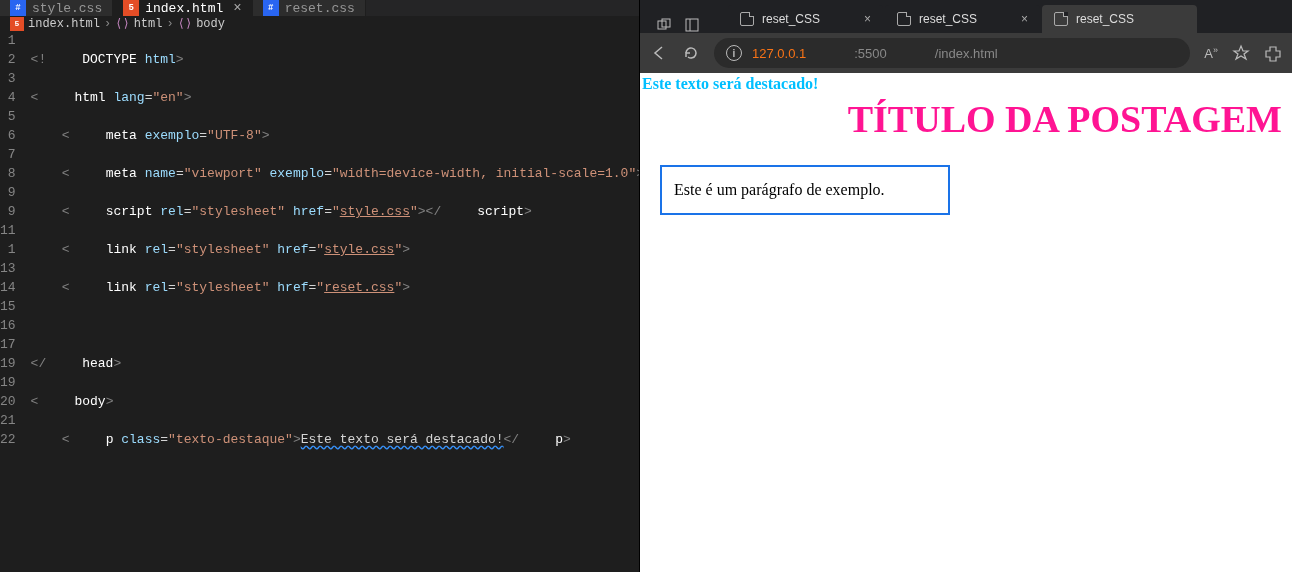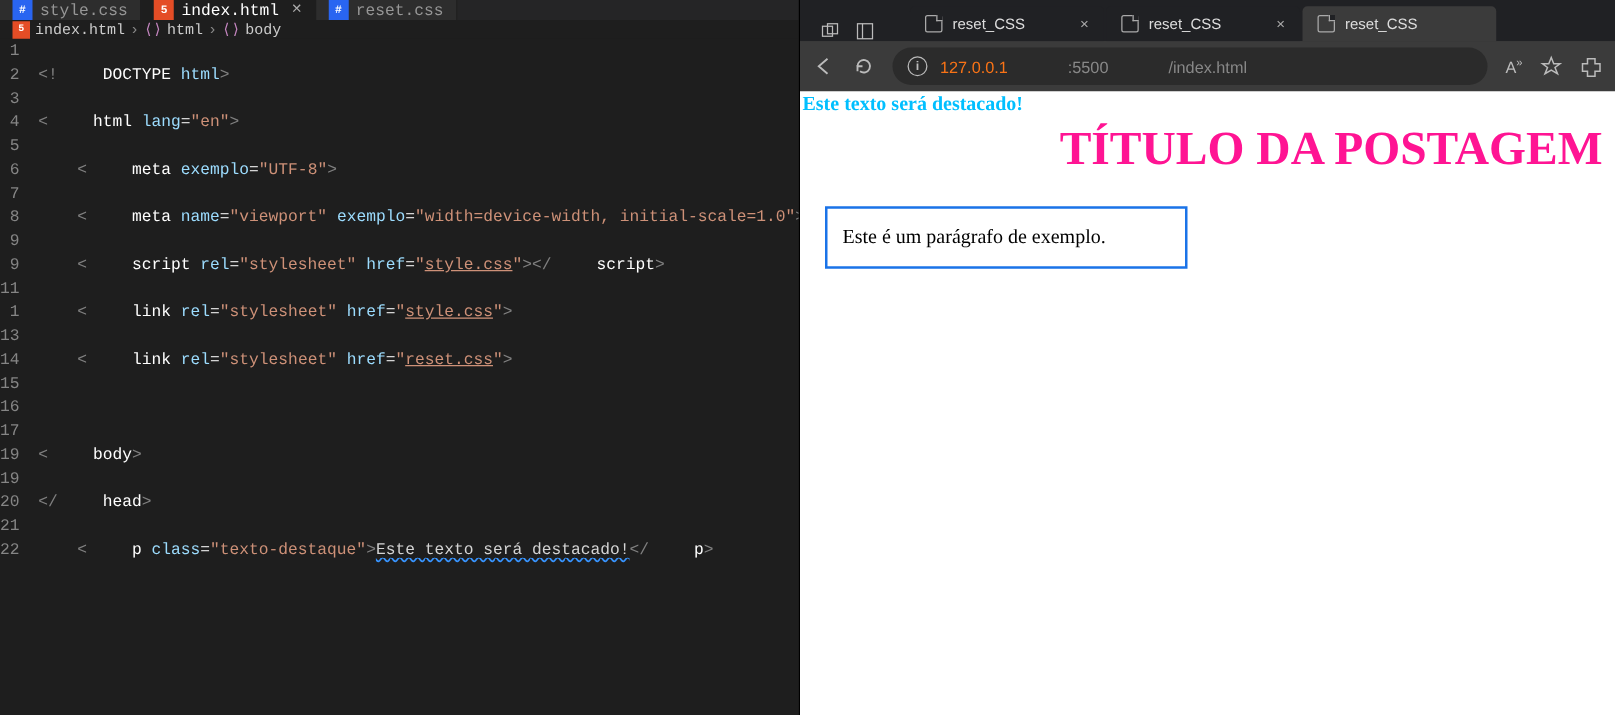--- a/index.html
+++ b/index.html
@@ -244,22 +244,22 @@
     </div>
     <div class="code">
 <div><span class="tok-gray">&lt;!</span><span class="tok-tag">DOCTYPE</span><span class="tok-attr"> html</span><span class="tok-gray">&gt;</span></div>
 <div><span class="tok-gray">&lt;</span><span class="tok-tag">html</span><span class="tok-attr"> lang</span><span class="tok-text">=</span><span class="tok-str">"en"</span><span class="tok-gray">&gt;</span></div>
 <div>    <span class="tok-gray">&lt;</span><span class="tok-tag">meta</span><span class="tok-attr"> exemplo</span><span class="tok-text">=</span><span class="tok-str">"UTF-8"</span><span class="tok-gray">&gt;</span></div>
 <div>    <span class="tok-gray">&lt;</span><span class="tok-tag">meta</span><span class="tok-attr"> name</span><span class="tok-text">=</span><span class="tok-str">"viewport"</span><span class="tok-attr"> exemplo</span><span class="tok-text">=</span><span class="tok-str">"width=device-width, initial-scale=1.0"</span><span class="tok-gray">&gt;</span></div>
 <div>    <span class="tok-gray">&lt;</span><span class="tok-tag">script</span><span class="tok-attr"> rel</span><span class="tok-text">=</span><span class="tok-str">"stylesheet"</span><span class="tok-attr"> href</span><span class="tok-text">=</span><span class="tok-str">"</span><span class="tok-link">style.css</span><span class="tok-str">"</span><span class="tok-gray">&gt;&lt;/</span><span class="tok-tag">script</span><span class="tok-gray">&gt;</span></div>
 <div>    <span class="tok-gray">&lt;</span><span class="tok-tag">link</span><span class="tok-attr"> rel</span><span class="tok-text">=</span><span class="tok-str">"stylesheet"</span><span class="tok-attr"> href</span><span class="tok-text">=</span><span class="tok-str">"</span><span class="tok-link">style.css</span><span class="tok-str">"</span><span class="tok-gray">&gt;</span></div>
 <div>    <span class="tok-gray">&lt;</span><span class="tok-tag">link</span><span class="tok-attr"> rel</span><span class="tok-text">=</span><span class="tok-str">"stylesheet"</span><span class="tok-attr"> href</span><span class="tok-text">=</span><span class="tok-str">"</span><span class="tok-link">reset.css</span><span class="tok-str">"</span><span class="tok-gray">&gt;</span></div>
 <div> </div>
+<div><span class="tok-gray">&lt;/</span><span class="tok-tag">head</span><span class="tok-gray">&gt;</span></div>
 <div><span class="tok-gray">&lt;</span><span class="tok-tag">body</span><span class="tok-gray">&gt;</span></div>
-<div><span class="tok-gray">&lt;/</span><span class="tok-tag">head</span><span class="tok-gray">&gt;</span></div>
 <div>    <span class="tok-gray">&lt;</span><span class="tok-tag">p</span><span class="tok-attr"> class</span><span class="tok-text">=</span><span class="tok-str">"texto-destaque"</span><span class="tok-gray">&gt;</span><span class="tok-text tok-underline">Este texto será destacado!</span><span class="tok-gray">&lt;/</span><span class="tok-tag">p</span><span class="tok-gray">&gt;</span></div>
 <div> </div>
 
 
 
 
 
 
 
 

